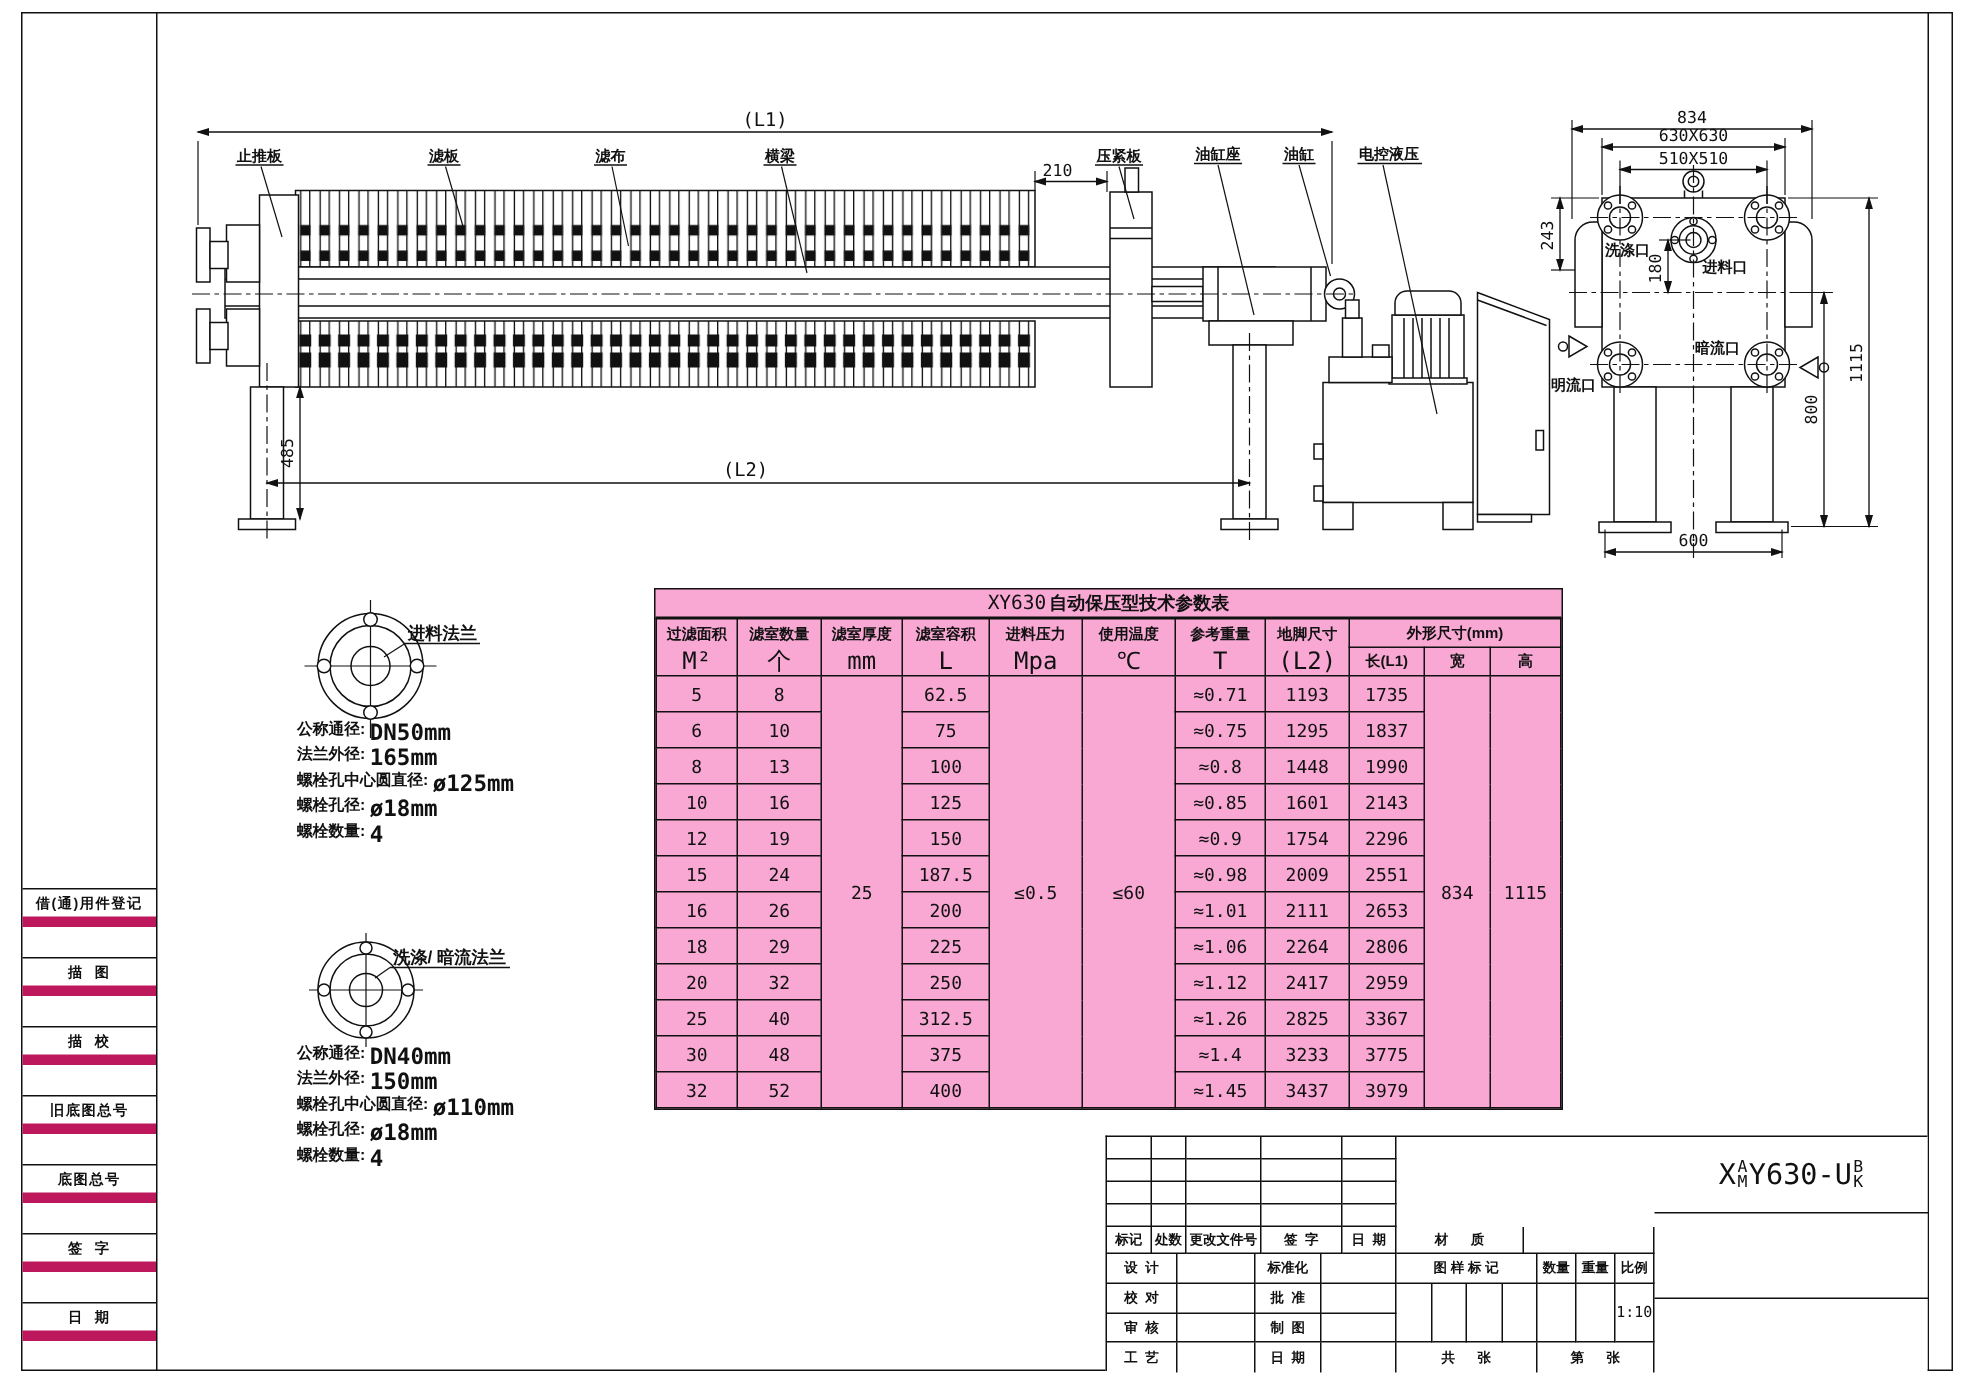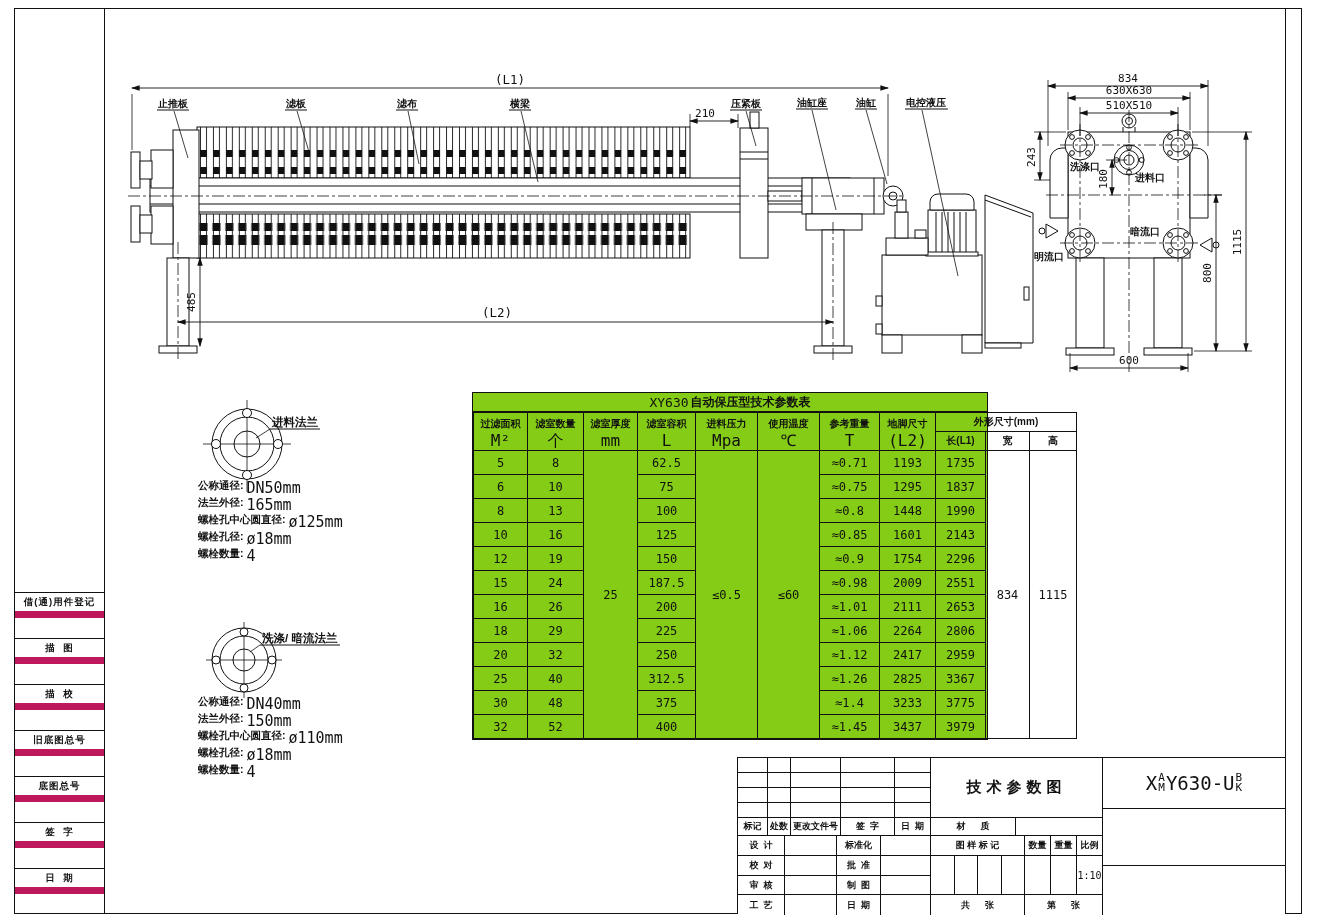--- a/index.html
+++ b/index.html
@@ -26,24 +26,24 @@
   .dimline{stroke:#111;stroke-width:0.9;fill:none;marker-start:url(#ar);marker-end:url(#ar);}
   .ext{stroke:#111;stroke-width:0.8;fill:none;}
   text.dim{font-family:"DejaVu Sans Mono",monospace;font-size:11px;fill:#111;}
   text.dimm{font-family:"DejaVu Sans Mono",monospace;font-size:12.5px;fill:#111;}
   text.cnl{font-family:"Liberation Sans",sans-serif;font-weight:bold;font-size:10px;fill:#111;}
   text.cnt{font-family:"Liberation Sans",sans-serif;font-weight:bold;font-size:11.5px;fill:#111;}
   
   .fspecs{position:absolute;width:210px;}
   .spec-line{display:flex;align-items:flex-start;height:17px;white-space:pre;}
   .spec-line .lab{font-size:10.5px;font-weight:bold;}
-  .spec-line .val{font-family:"DejaVu Sans Mono",monospace;font-size:15px;margin-left:3px;}
+  .spec-line .val{font-family:"DejaVu Sans Mono",monospace;font-size:15px;margin-left:3px;font-weight:bold;}
   
-  .spec-table{position:absolute;left:472px;top:392px;width:516px;border:1.6px solid #111;
-    box-sizing:border-box;background:#84cc16;}
+  .spec-table{position:absolute;left:436px;top:392px;width:606px;border:1.6px solid #111;
+    box-sizing:border-box;background:#f9a8d4;}
   .st-title{height:18px;border-bottom:1px solid #111;display:flex;align-items:center;justify-content:center;
     font-size:12px;font-weight:bold;}
   .st-title .st-model{font-size:13px;font-weight:normal;margin-right:2px;}
   .st-sub{height:19px;border-bottom:1px solid #111;display:flex;align-items:center;padding-left:4px;
     font-size:11.5px;font-weight:600;white-space:pre;}
   .spec-table table{width:603px;border-collapse:collapse;table-layout:fixed;}
   .spec-table th,.spec-table td{border:1px solid #111;text-align:center;vertical-align:middle;padding:0;}
   .spec-table thead .hname{font-size:10px;font-weight:bold;line-height:17px;}
   .spec-table thead .hunit{font-size:16px;font-weight:normal;line-height:17px;}
   .spec-table thead th{font-size:10px;font-weight:bold;height:18px;}
@@ -598,21 +598,20 @@
   <div class="tb-cell" style="left:143px;top:98px;width:50px;height:20px"></div>
   <div class="tb-cell" style="left:0;top:118px;width:47px;height:19px">审  核</div>
   <div class="tb-cell" style="left:47px;top:118px;width:52px;height:19px"></div>
   <div class="tb-cell" style="left:99px;top:118px;width:44px;height:19px">制  图</div>
   <div class="tb-cell" style="left:143px;top:118px;width:50px;height:19px"></div>
   <div class="tb-cell no-b" style="left:0;top:137px;width:47px;height:20px">工  艺</div>
   <div class="tb-cell no-b" style="left:47px;top:137px;width:52px;height:20px"></div>
   <div class="tb-cell no-b" style="left:99px;top:137px;width:44px;height:20px">日  期</div>
   <div class="tb-cell no-b" style="left:143px;top:137px;width:50px;height:20px"></div>
 
-  <div class="tb-cell tb-title" style="left:193px;top:0;width:172px;height:60px">技术参数图</div>
   <div class="tb-cell" style="left:193px;top:60px;width:85px;height:18px">材      质</div>
   <div class="tb-cell" style="left:278px;top:60px;width:87px;height:18px"></div>
   <div class="tb-cell" style="left:193px;top:78px;width:94px;height:20px">图 样 标 记</div>
   <div class="tb-cell" style="left:287px;top:78px;width:26px;height:20px">数量</div>
   <div class="tb-cell" style="left:313px;top:78px;width:26px;height:20px">重量</div>
   <div class="tb-cell" style="left:339px;top:78px;width:26px;height:20px">比例</div>
   <div id="stamp-cells">
       <div class="tb-cell" style="left: 193px; top: 98px; width: 23.5px; height: 39px;"></div>
       <div class="tb-cell" style="left: 216.5px; top: 98px; width: 23.5px; height: 39px;"></div>
       <div class="tb-cell" style="left: 240px; top: 98px; width: 23.5px; height: 39px;"></div>

